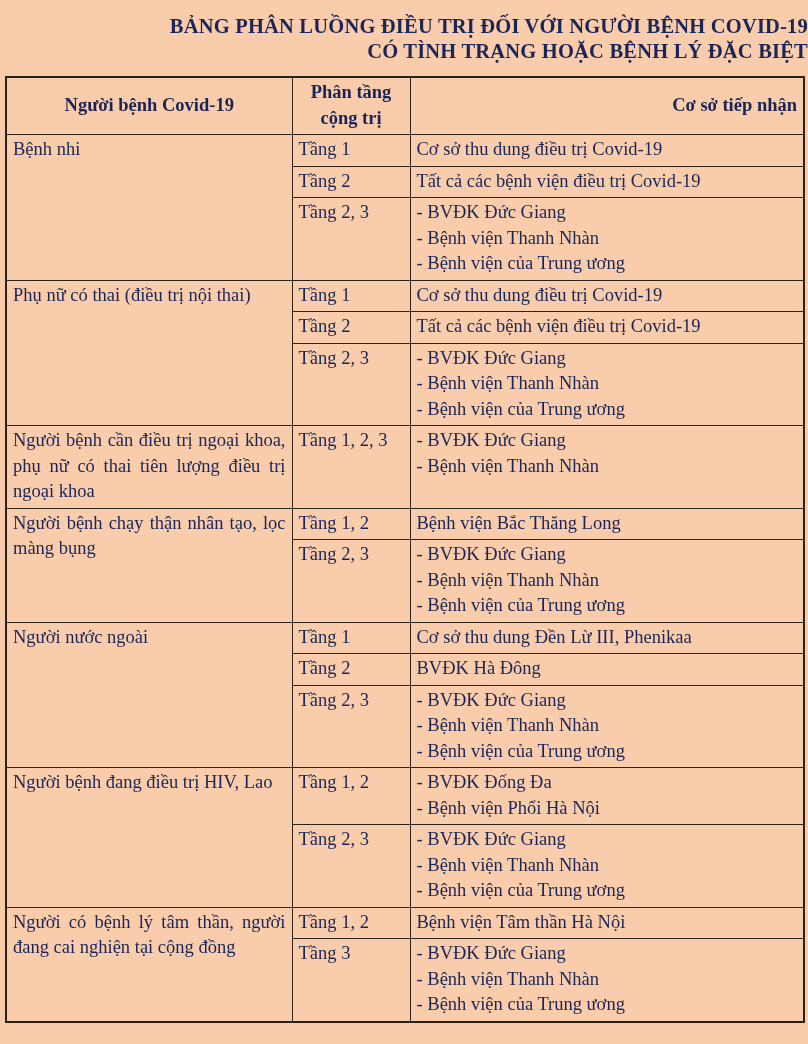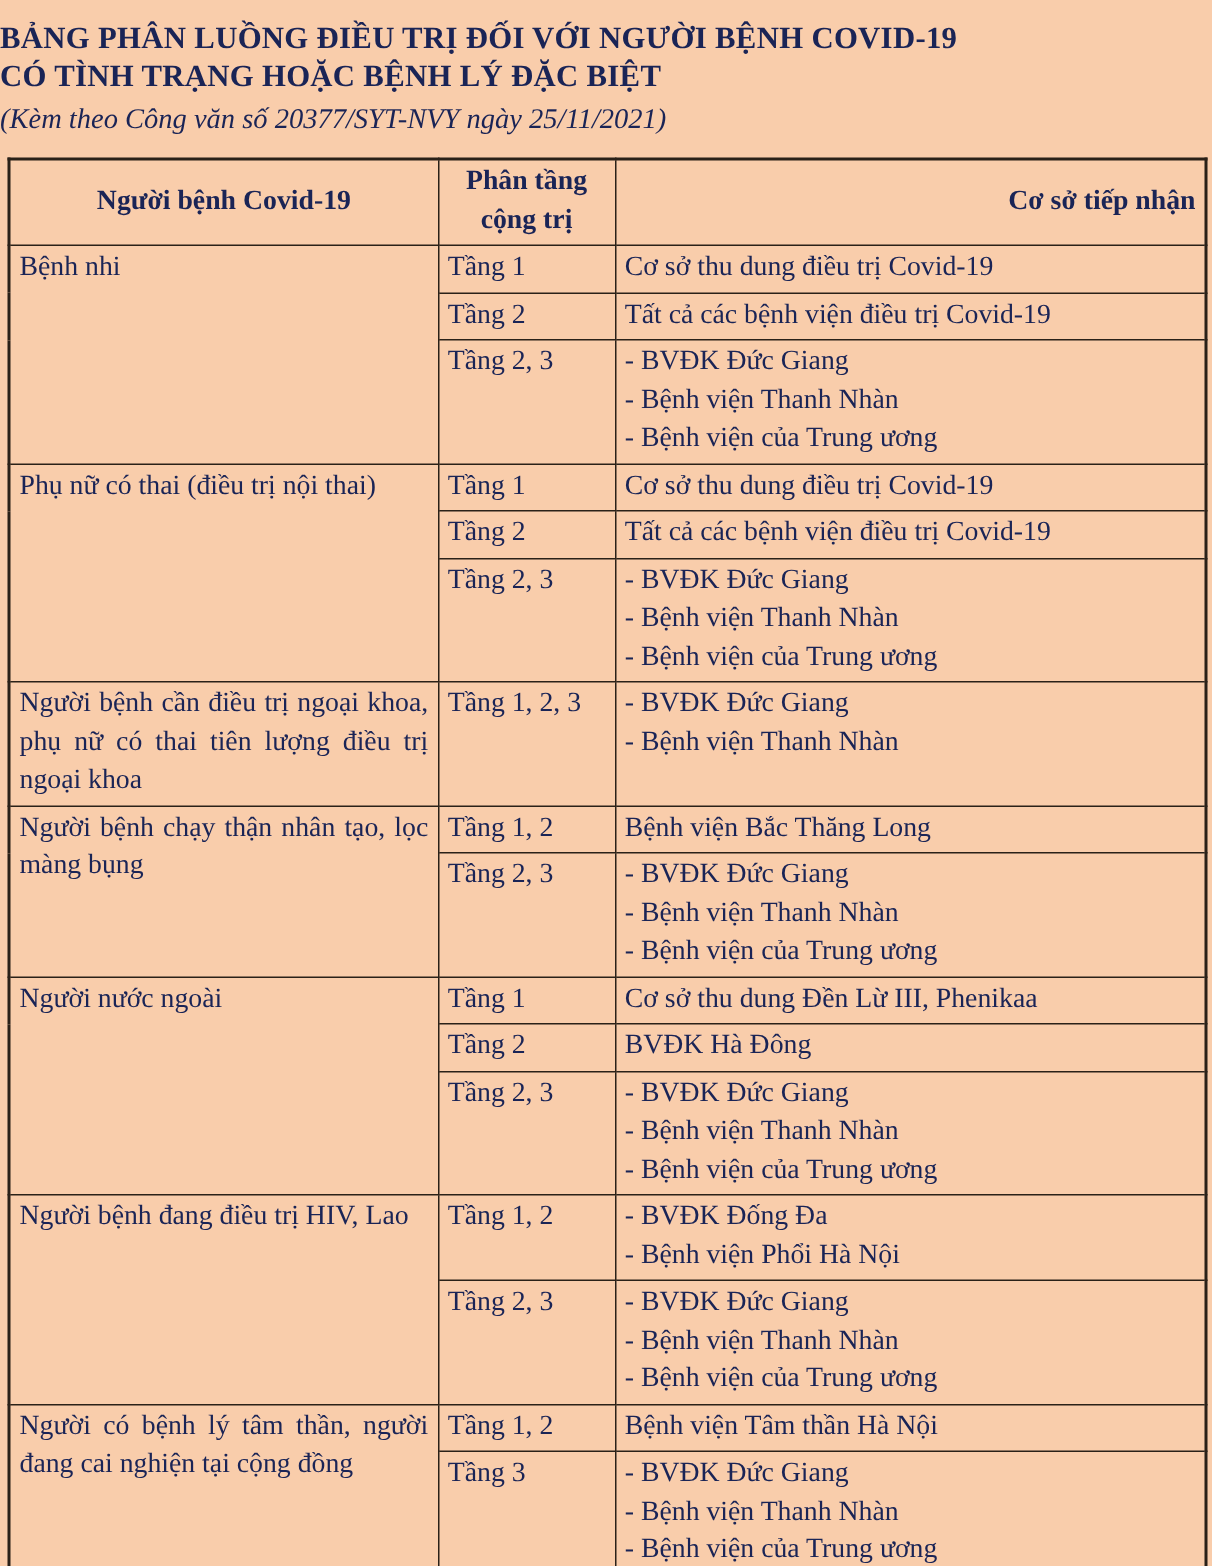--- a/index.html
+++ b/index.html
@@ -18,21 +18,21 @@
   .page {
     position: relative;
     width: 808px;
     height: 1044px;
     box-sizing: border-box;
   }
 
   
   .title-block {
     padding-top: 14px;
-    text-align: left;
+    text-align: right;
   }
   .title-line {
     font-weight: bold;
     font-size: 20.5px;
     line-height: 25px;
     letter-spacing: 0.2px;
     color: #1a2456;
     white-space: nowrap;
   }
   .subtitle-line {
@@ -105,21 +105,20 @@
   }
 </style>
 </head>
 <body>
 
 <div class="page">
 
   <div class="title-block">
     <div class="title-line">BẢNG PHÂN LUỒNG ĐIỀU TRỊ ĐỐI VỚI NGƯỜI BỆNH COVID-19</div>
     <div class="title-line">CÓ TÌNH TRẠNG HOẶC BỆNH LÝ ĐẶC BIỆT</div>
-    <div class="subtitle-line">(Kèm theo Công văn số 20377/SYT-NVY ngày 25/11/2021)</div>
   </div>
 
   <div class="table-wrap">
     <table class="flow">
       <colgroup>
         <col class="c1">
           <col class="c2">
           <col class="c3">
       </colgroup>
       <thead>

